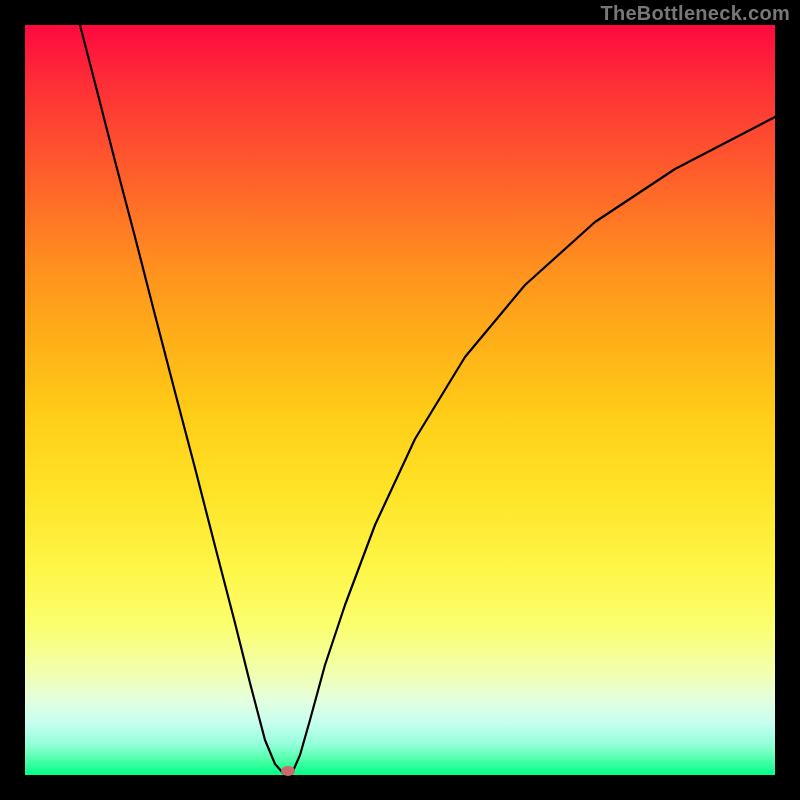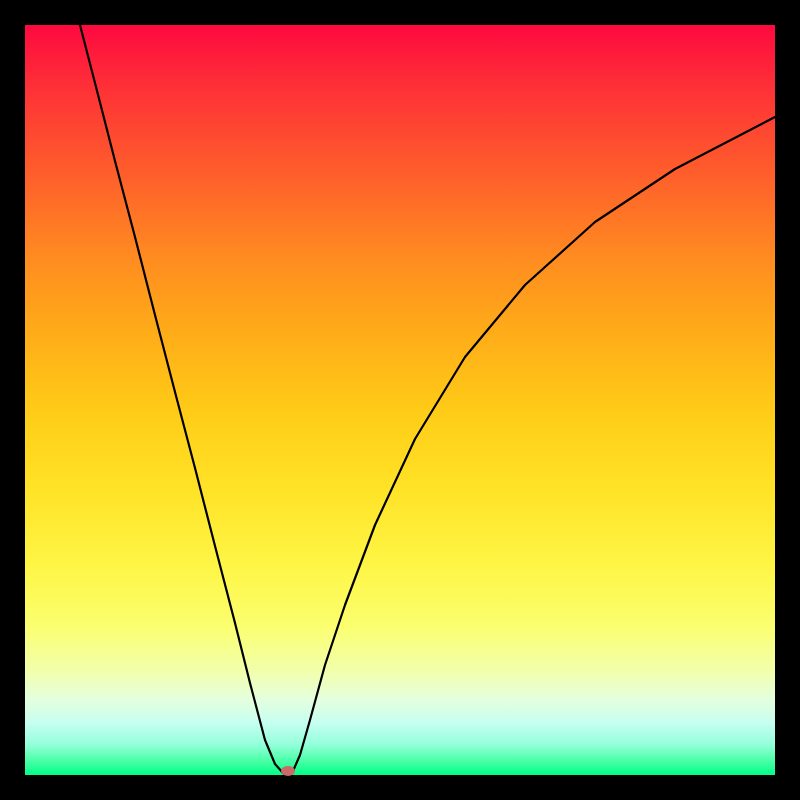--- a/index.html
+++ b/index.html
@@ -63,13 +63,14 @@
 </head>
 <body>
 
 <div class="frame">
   <div class="plot-area">
     <svg class="curve" viewBox="0 0 750 750" preserveAspectRatio="none">
       <path id="curve-path" fill="none" stroke="#000" stroke-width="2.2" stroke-linejoin="round" stroke-linecap="round" d="M55.00 0.00 L70.00 58.00 L90.00 136.00 L110.00 212.00 L130.00 290.00 L150.00 367.00 L170.00 443.00 L190.00 521.00 L210.00 598.00 L225.00 658.00 L240.00 715.00 L250.00 739.00 L258.00 748.00 L263.00 750.00 L268.00 746.00 L275.00 730.00 L285.00 695.00 L300.00 640.00 L320.00 580.00 L350.00 500.00 L390.00 414.00 L440.00 332.00 L500.00 260.00 L570.00 197.00 L650.00 144.00 L750.00 92.00"></path>
     </svg>
     <div id="marker" class="marker" style="left: 263px; top: 746px; background: rgb(204, 106, 106);"></div>
   </div>
+  <div class="watermark">TheBottleneck.com</div>
 </div>
 
 </body></html>

